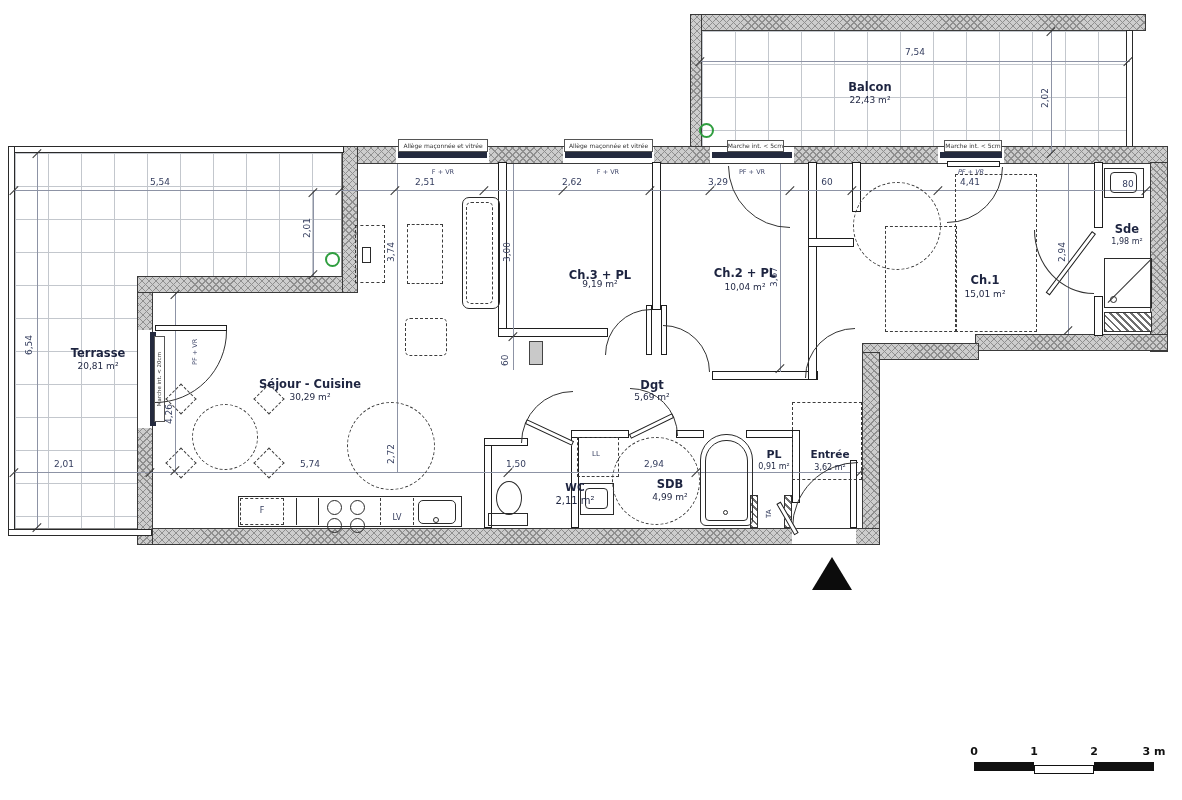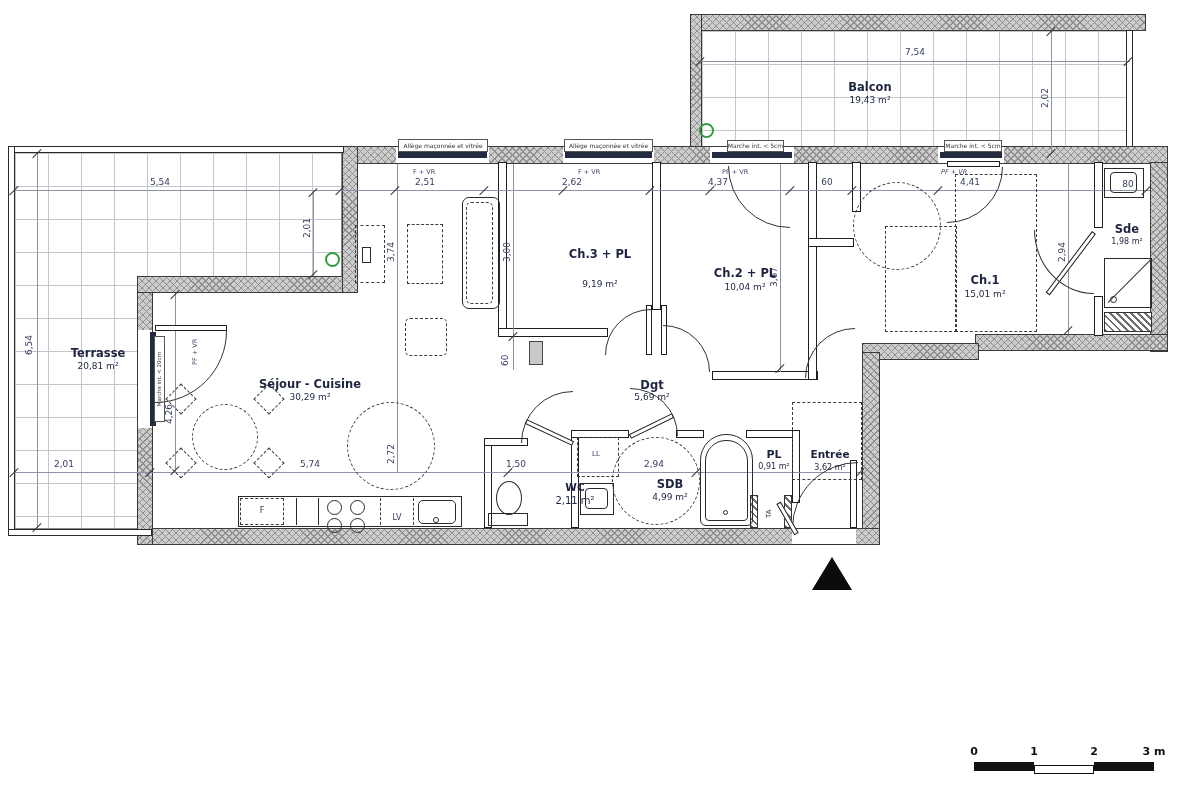--- a/index.html
+++ b/index.html
@@ -15,21 +15,21 @@
   .wi{background:#fff;border:1.6px solid #1e1e1e}
   
   .wp{background:#fff;border:1.4px solid #2a2a2a}
   .white{background:#fff}
   .grid{background-image:linear-gradient(#c3c7cd 1px,transparent 1px),
                         linear-gradient(90deg,#c3c7cd 1px,transparent 1px);
         background-size:33px 33px;background-position:0 0;border:1px solid #8a8a8a}
   .win{background:#242a3e}
   .lblbox{background:#fff;border:1px solid #555;font-size:6px;line-height:1;color:#333;
           display:flex;align-items:center;justify-content:center;white-space:nowrap;overflow:hidden}
-  .wtype{font-size:6.5px;color:#41486b;white-space:nowrap}
+  .wtype{font-size:6.5px;color:#41486b;text-align:center;white-space:nowrap}
   .dl{background:#8d93a5}
   .tk{width:12px;height:1.3px;background:#333;transform:rotate(-45deg)}
   .dt{font-size:9px;color:#343d5e;text-align:center;white-space:nowrap}
   .vt{writing-mode:vertical-rl;transform:rotate(180deg);text-align:center}
   .rname{font-size:11.5px;font-weight:bold;color:#1d2440;text-align:center;white-space:nowrap}
   .rarea{font-size:9px;color:#1d2440;text-align:center;white-space:nowrap}
   .dash{border:1.4px dashed #3c3c3c}
   .dashc{border:1.4px dashed #3c3c3c;border-radius:50%}
   .solid{border:1.4px solid #2a2a2a}
   .thin{background:#2a2a2a}
@@ -178,21 +178,21 @@
   <div class="a tk" style="left:774px;top:368px"></div>
   <div class="a tk" style="left:1062px;top:330px"></div>
 
   <div class="a dt" style="left:880px;top:47px;width:70px">7,54</div>
   <div class="a dt vt" style="left:1040px;top:76px;height:44px">2,02</div>
   <div class="a dt" style="left:130px;top:177px;width:60px">5,54</div>
   <div class="a dt vt" style="left:24px;top:320px;height:50px">6,54</div>
   <div class="a dt vt" style="left:302px;top:206px;height:44px">2,01</div>
   <div class="a dt" style="left:400px;top:177px;width:50px">2,51</div>
   <div class="a dt" style="left:547px;top:177px;width:50px">2,62</div>
-  <div class="a dt" style="left:693px;top:177px;width:50px">4,37</div>
+  <div class="a dt" style="left:693px;top:177px;width:50px">3,29</div>
   <div class="a dt" style="left:812px;top:177px;width:30px">60</div>
   <div class="a dt" style="left:950px;top:177px;width:40px">4,41</div>
   <div class="a dt" style="left:1114px;top:179px;width:28px">80</div>
   <div class="a dt vt" style="left:386px;top:230px;height:44px">3,74</div>
   <div class="a dt vt" style="left:502px;top:230px;height:44px">3,00</div>
   <div class="a dt vt" style="left:500px;top:345px;height:30px">60</div>
   <div class="a dt vt" style="left:769px;top:255px;height:44px">3,67</div>
   <div class="a dt vt" style="left:1057px;top:230px;height:44px">2,94</div>
   <div class="a dt vt" style="left:164px;top:392px;height:44px">4,26</div>
   <div class="a dt vt" style="left:386px;top:432px;height:44px">2,72</div>
@@ -282,29 +282,29 @@
 
   <div class="a solid" style="left:1104px;top:168px;width:40px;height:30px"></div>
   <div class="a solid" style="left:1110px;top:172px;width:27px;height:21px;border-radius:4px"></div>
   <div class="a solid" style="left:1104px;top:258px;width:48px;height:50px"></div>
   <div class="a diag" style="left:1108px;top:302px;width:62px;transform:rotate(-45deg)"></div>
   <div class="a circ" style="left:1110px;top:296px;width:7px;height:7px"></div>
   <div class="a hpost" style="left:1104px;top:312px;width:48px;height:20px"></div>
 
 
   <div class="a rname" style="left:815px;top:80px;width:110px">Balcon</div>
-  <div class="a rarea" style="left:815px;top:95px;width:110px">19,43 m²</div>
+  <div class="a rarea" style="left:815px;top:95px;width:110px">22,43 m²</div>
 
   <div class="a rname" style="left:48px;top:346px;width:100px">Terrasse</div>
   <div class="a rarea" style="left:48px;top:361px;width:100px">20,81 m²</div>
 
   <div class="a rname" style="left:250px;top:377px;width:120px">Séjour - Cuisine</div>
   <div class="a rarea" style="left:250px;top:392px;width:120px">30,29 m²</div>
 
-  <div class="a rname" style="left:545px;top:247px;width:110px">Ch.3 + PL</div>
+  <div class="a rname" style="left:545px;top:268px;width:110px">Ch.3 + PL</div>
   <div class="a rarea" style="left:545px;top:279px;width:110px">9,19 m²</div>
 
   <div class="a rname" style="left:685px;top:266px;width:120px">Ch.2 + PL</div>
   <div class="a rarea" style="left:685px;top:282px;width:120px">10,04 m²</div>
 
   <div class="a rname" style="left:940px;top:273px;width:90px">Ch.1</div>
   <div class="a rarea" style="left:940px;top:289px;width:90px">15,01 m²</div>
 
   <div class="a rname" style="left:1102px;top:222px;width:50px">Sde</div>
   <div class="a rarea" style="left:1100px;top:237px;width:54px;font-size:8px">1,98 m²</div>

